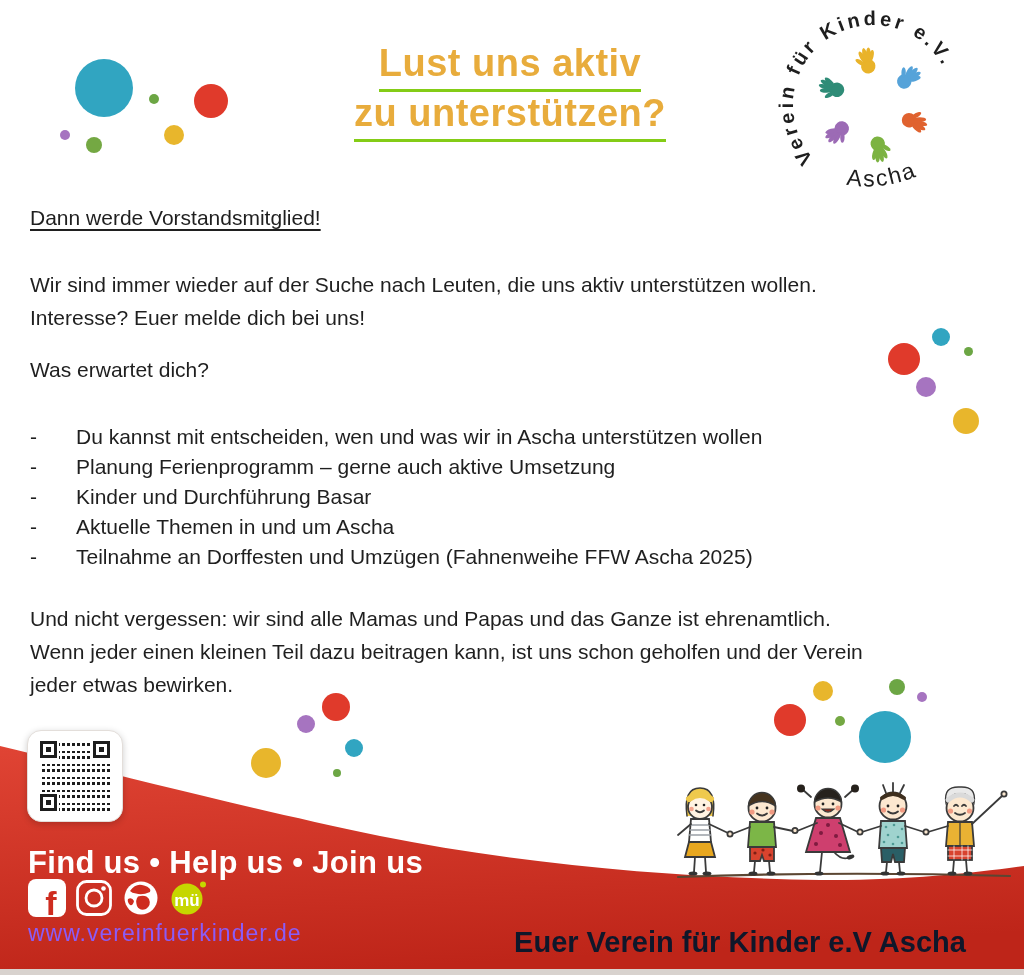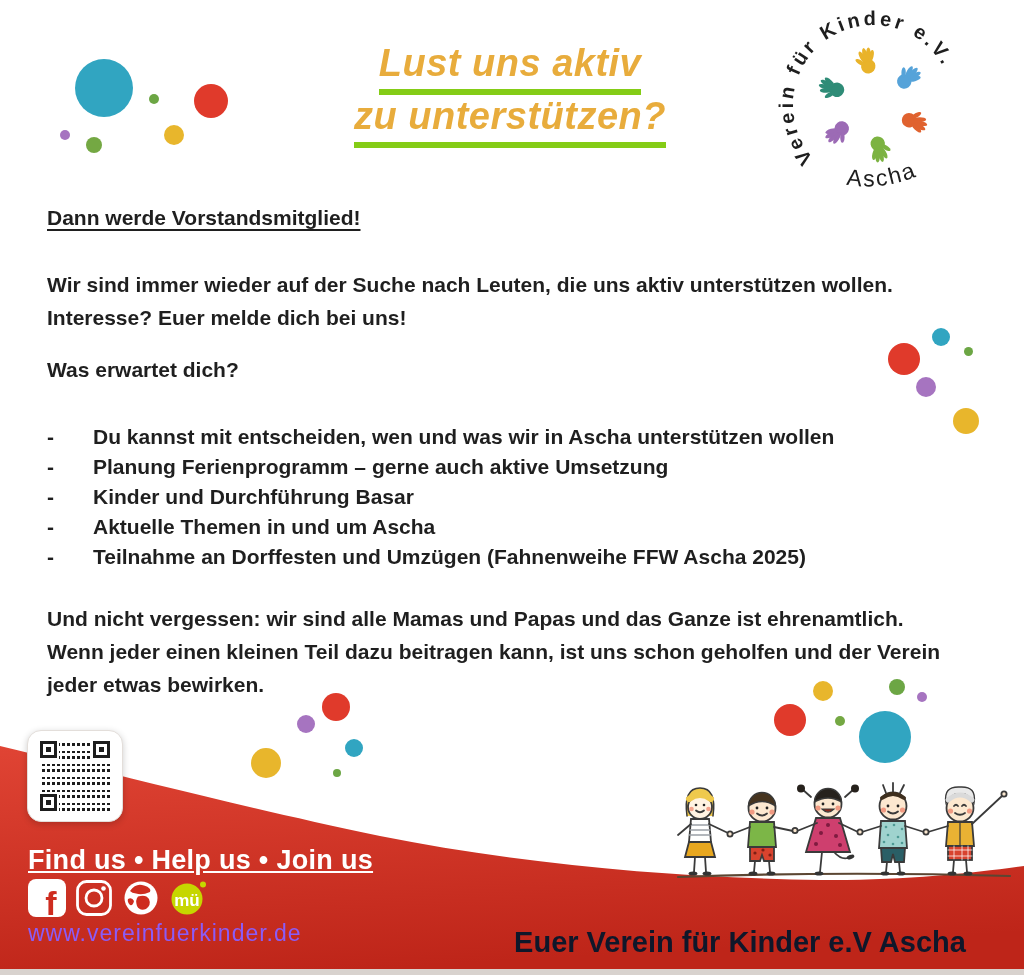--- a/index.html
+++ b/index.html
@@ -11,26 +11,26 @@
   }
   
   .dot{position:absolute;border-radius:50%;}
   .c-teal{background:#31A5C1}.c-green{background:#6CA644}.c-green2{background:#74A843}
   .c-red{background:#E03A2B}.c-purple{background:#A674C0}.c-yellow{background:#E8B62C}
   
   .title{
     position:absolute;left:280px;top:42px;width:460px;text-align:center;
     color:#E8AC3C;font-weight:bold;font-size:38px;letter-spacing:.5px;
   }
-  .title .t-line{display:inline-block;border-bottom:6px solid #84cc16;padding-bottom:4px;font-style:italic;}
+  .title .t-line{display:inline-block;border-bottom:3px solid #84cc16;padding-bottom:4px;}
   .title .t2{}
   
   .logo{position:absolute;left:766px;top:10px;width:215px;height:200px;}
   
-  .tb{position:absolute;left:47px;white-space:nowrap;font-size:21px;font-weight:bold;}
+  .tb{position:absolute;left:30px;white-space:nowrap;font-size:21px;}
   .headline{top:206px;text-decoration:underline;text-underline-offset:4px;}
   .para1{top:268px;line-height:33px;}
   .question{top:358px;}
   .bullets{top:422px;}
   .bullet{display:flex;height:30px;line-height:30px;}
   .bullet .marker{width:46px;}
   .closing{top:602px;line-height:33px;}
   
   .qr-box{
     position:absolute;left:27px;top:730px;width:94px;height:90px;background:#fff;
@@ -40,21 +40,21 @@
     position:absolute;left:12px;top:10px;width:70px;height:70px;background:#fff;
     background-image:
       repeating-linear-gradient(90deg,#ffffff 0 2px,transparent 2px 5px),
       repeating-linear-gradient(0deg,#1d1d1d 0 3px,#ffffff 3px 6px,#1d1d1d 6px 8px,#ffffff 8px 13px);
   }
   .finder{position:absolute;width:17px;height:17px;border:3px solid #1d1d1d;background:#fff;outline:2px solid #fff;box-sizing:border-box;}
   .finder::after{content:"";position:absolute;left:3px;top:3px;width:5px;height:5px;background:#1d1d1d;}
   .f-tl{left:0;top:0}.f-tr{right:0;top:0}.f-bl{left:0;bottom:0}
   
   .wave{position:absolute;left:0;top:740px;width:1024px;height:235px;}
-  .tagline{position:absolute;left:28px;top:845px;color:#fff;font-weight:bold;font-size:27px;letter-spacing:.3px;text-decoration:underline;}
+  .tagline{position:absolute;left:28px;top:845px;color:#fff;font-weight:bold;font-size:31px;letter-spacing:.3px;}
   .social{position:absolute;left:28px;top:879px;display:flex;gap:9px;}
   .social svg{display:block}
   .website{position:absolute;left:28px;top:920px;color:#8b5cf6;font-size:23px;letter-spacing:1px;}
   .banner-text{position:absolute;left:465px;top:926px;width:550px;text-align:center;
     color:#0f172a;font-weight:bold;font-size:29px;white-space:nowrap;}
   .children{position:absolute;left:660px;top:780px;width:364px;height:105px;}
   .bottom-strip{position:absolute;left:0;bottom:0;width:1024px;height:6px;background:#D8D2CE;}
 </style>
 </head>
 <body>

